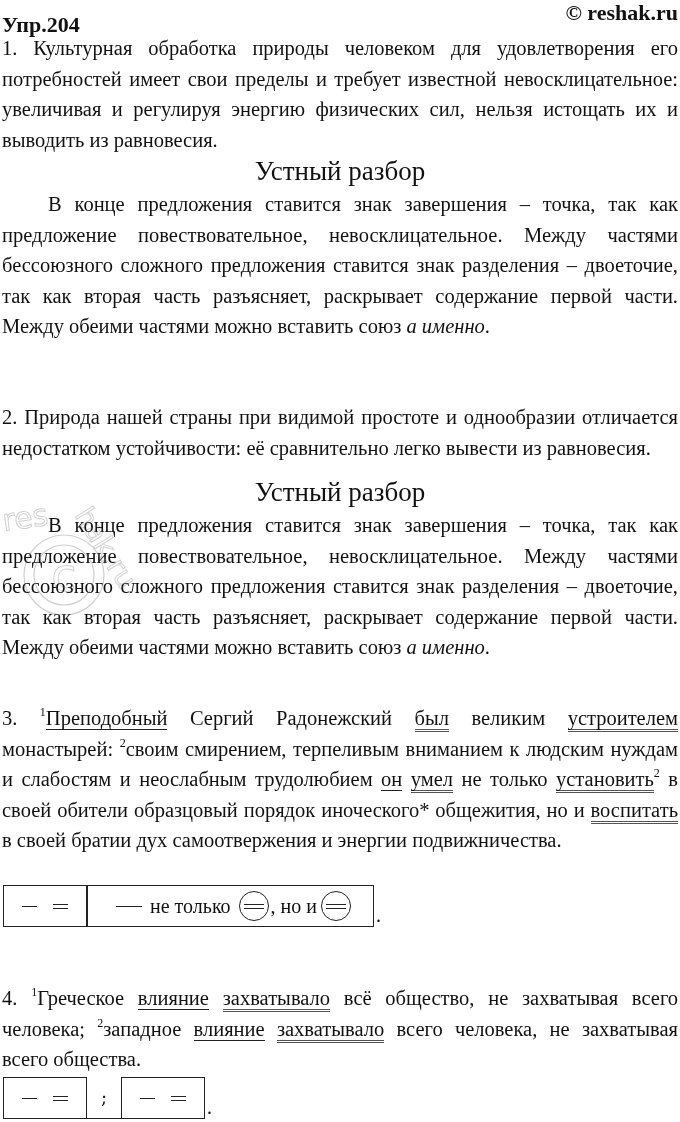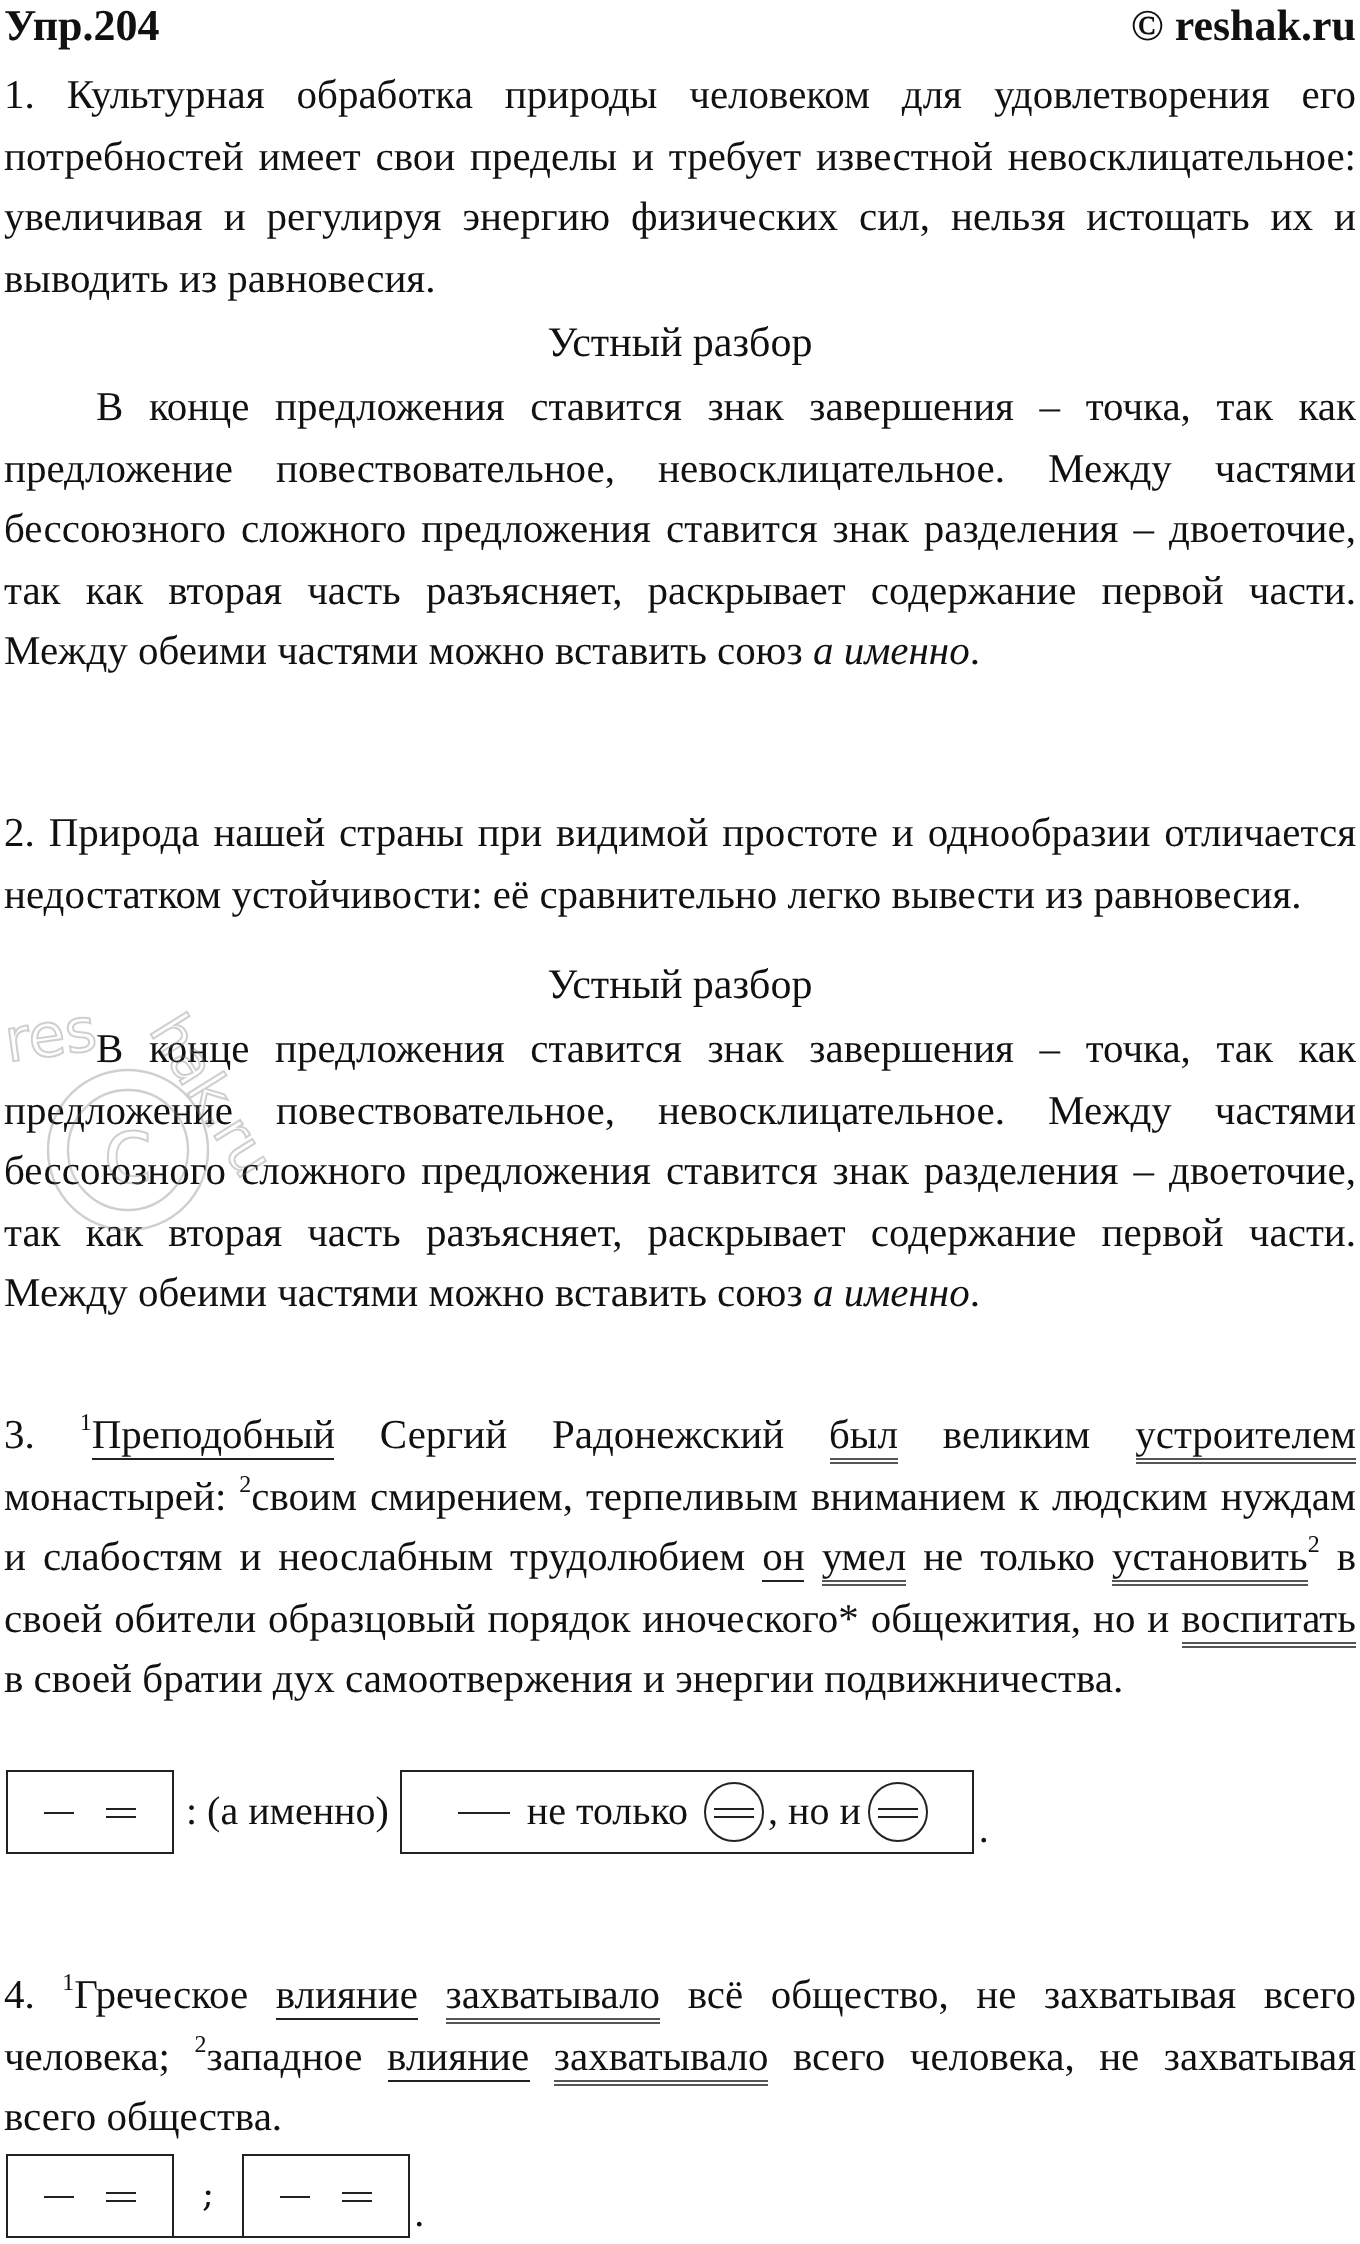--- a/index.html
+++ b/index.html
@@ -5,32 +5,32 @@
   html, body { margin: 0; padding: 0; background: #ffffff; }
   body {
     width: 680px; height: 1122px; position: relative; overflow: hidden;
     font-family: "Liberation Serif", "DejaVu Serif", serif;
     color: #111111;
   }
   .header {
     position: absolute; left: 0; top: 0; width: 680px; height: 30px;
     font-size: 22px; line-height: 26px;
   }
-  .header .title { position: absolute; left: 2px; top: 0; font-weight: bold; }
+  .header .title { position: absolute; left: 2px; top: 12px; font-weight: bold; }
   .header .copy { position: absolute; right: 2px; top: 0; font-weight: bold; }
   .para {
     position: absolute; left: 2px; width: 676px;
     font-size: 20.5px; line-height: 30.5px;
     text-align: justify; text-align-last: left;
     margin: 0;
   }
   .para.indent { text-indent: 46px; }
   .centered {
     position: absolute; left: 0; width: 680px; text-align: center;
-    font-size: 21px; line-height: 30px;
+    font-size: 27px; line-height: 30px;
   }
   sup { font-size: 12px; line-height: 0; vertical-align: 9px; }
   em { font-style: italic; }
   .u-single { text-decoration: none; border-bottom: 1.3px solid #222; padding-bottom: 0; }
   .u-double { text-decoration: none; border-bottom: 3px double #555; padding-bottom: 0; margin-top: 28px; }
   .scheme { position: absolute; display: flex; align-items: stretch; font-size: 20px; }
   .box {
     border: 1.5px solid #222; display: flex; align-items: center; justify-content: center;
     padding: 0 10px; background: #fff;
   }
@@ -78,21 +78,20 @@
   <text x="72" y="20" font-size="28" font-family="DejaVu Sans, sans-serif" fill="none" stroke="#777" stroke-width="1" transform="rotate(58 72 20)">hak.ru</text>
 </svg>
 
 <p class="para" style="top:703px;"><span>3.</span> <sup>1</sup><span class="u-single">Преподобный</span><span> Сергий Радонежский </span><span class="u-double">был</span><span> великим </span><span class="u-double">устроителем</span><span> монастырей: </span><sup>2</sup><span>своим смирением, терпеливым вниманием к людским нуждам и слабостям и неослабным трудолюбием </span><span class="u-single">он</span><span> </span><span class="u-double">умел</span><span> не только </span><span class="u-double">установить</span><sup>2</sup><span> в своей обители образцовый порядок иноческого* общежития, но и </span><span class="u-double">воспитать</span><span> в своей братии дух самоотвержения и энергии подвижничества.</span></p>
 
 <div class="scheme" style="left:3px; top:885px; height:42px;">
   <div class="box" style="width:62px;">
     <span class="dash"></span>
       <span class="ddash"></span>
   </div>
-  <div class="sep" style="font-family:'Liberation Serif',serif; font-size:20px;">: (а именно)</div>
   <div class="box" style="width:265px; border-left-width:1.5px;">
     <span class="dash"></span>
     <span>не только</span>
     <span class="circ" style="margin-left:8px;">
         <span class="ddash"></span>
       </span>
     <span>, но и</span>
     <span class="circ" style="margin-left:4px;">
         <span class="ddash"></span>
       </span>

